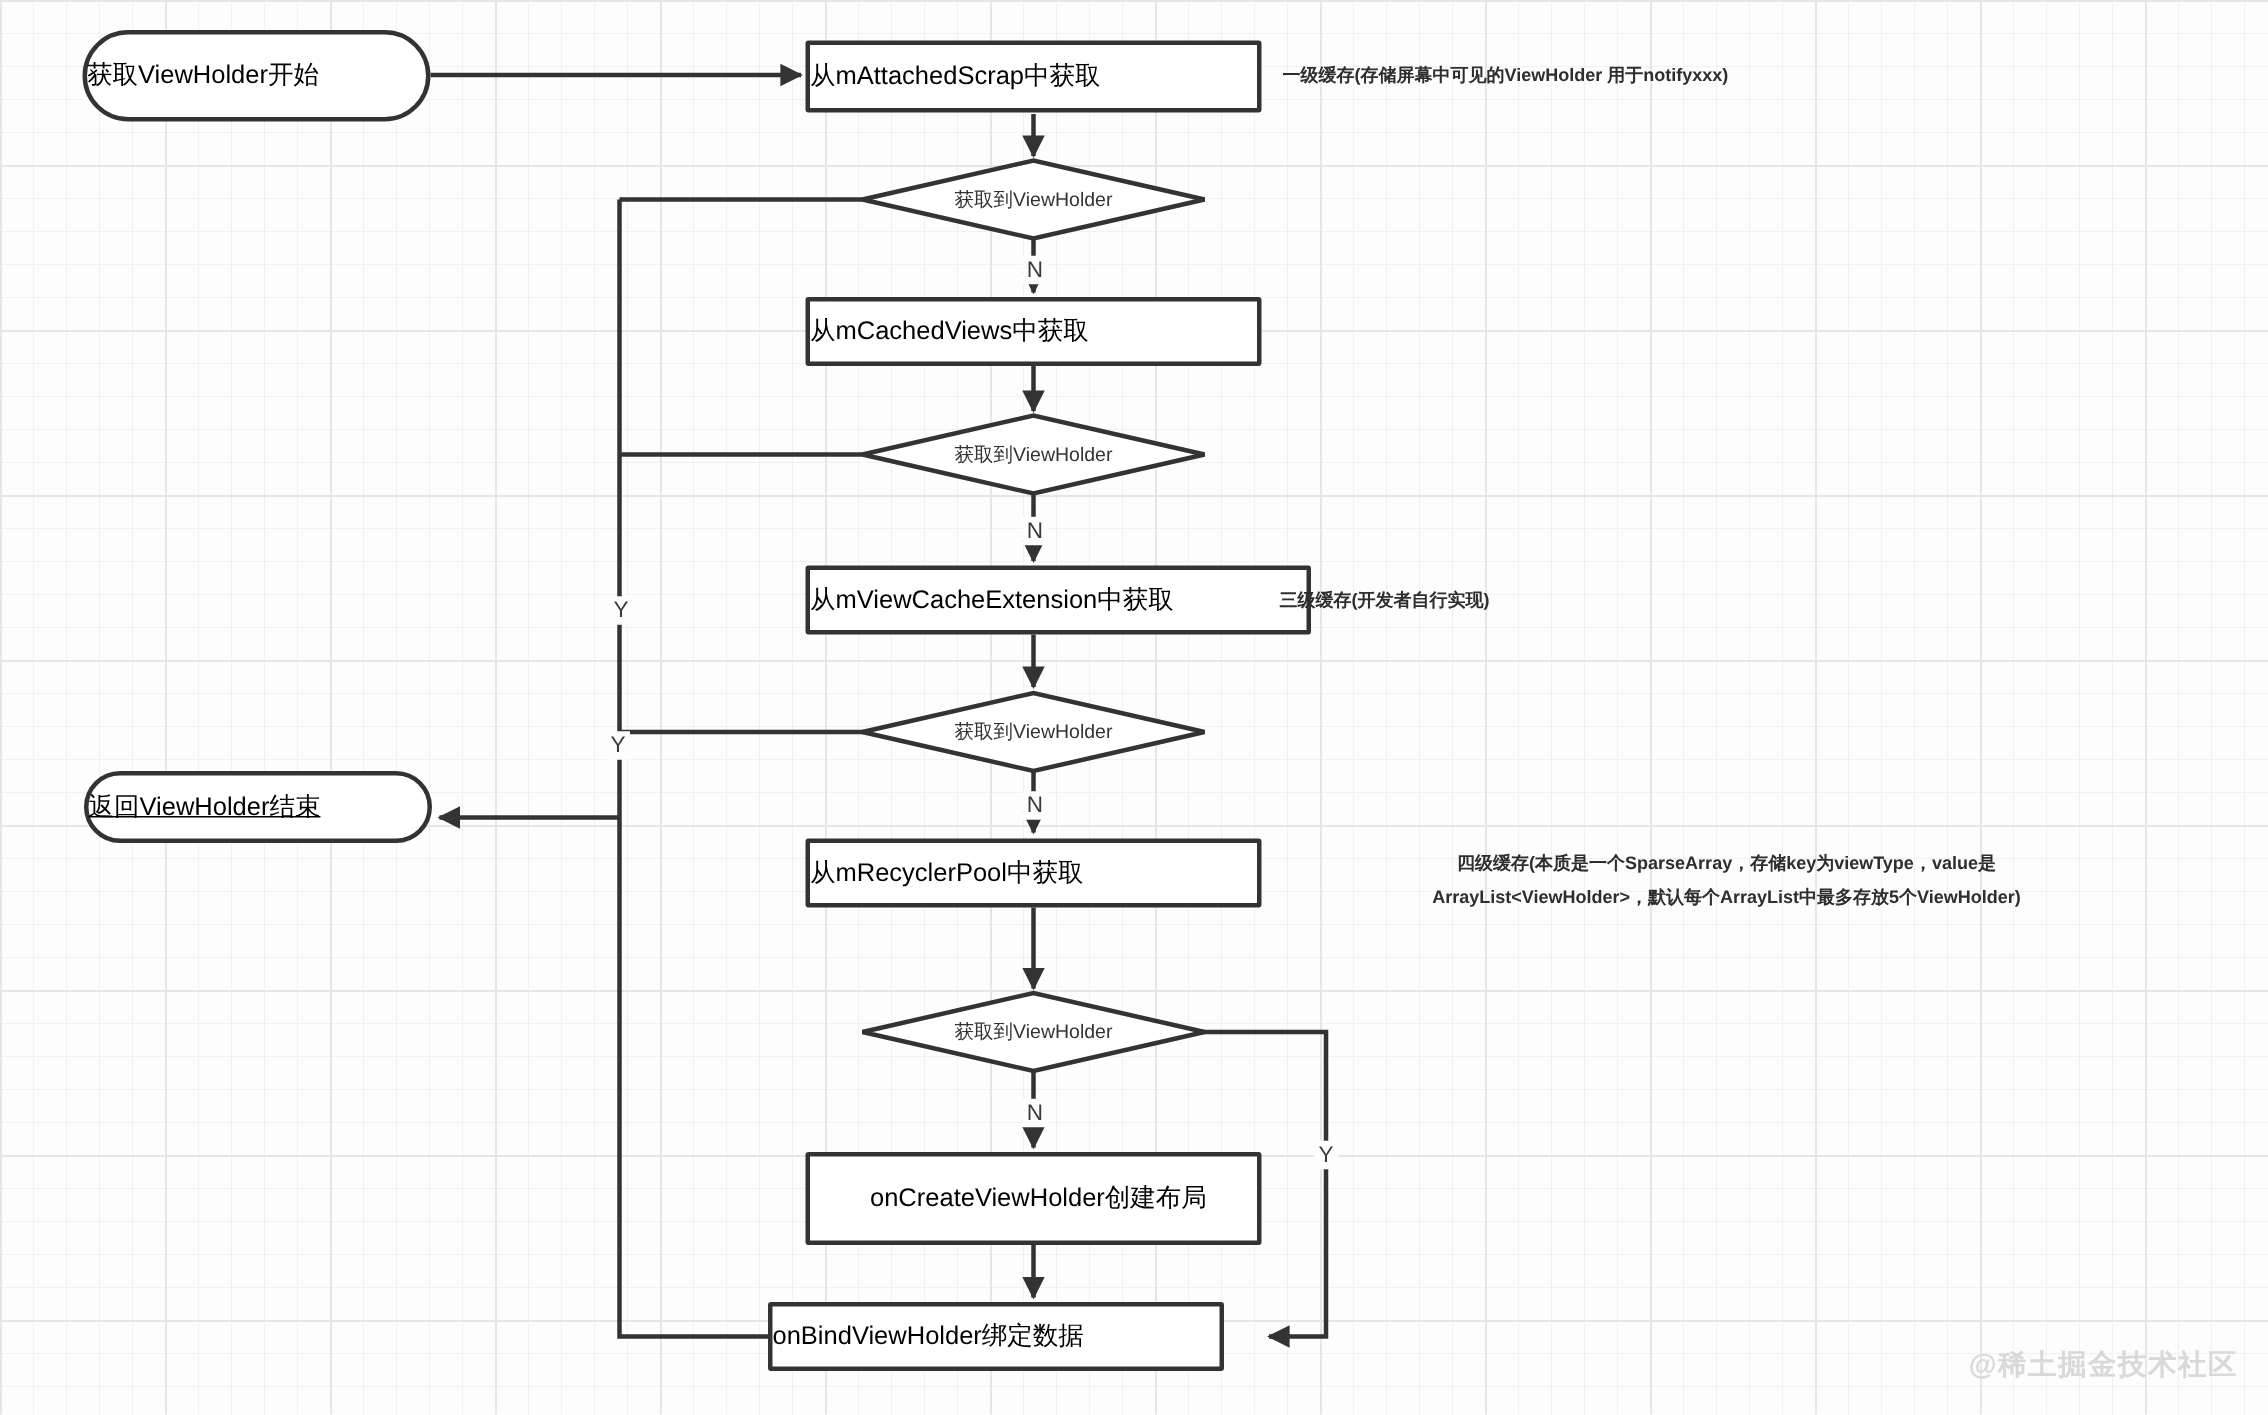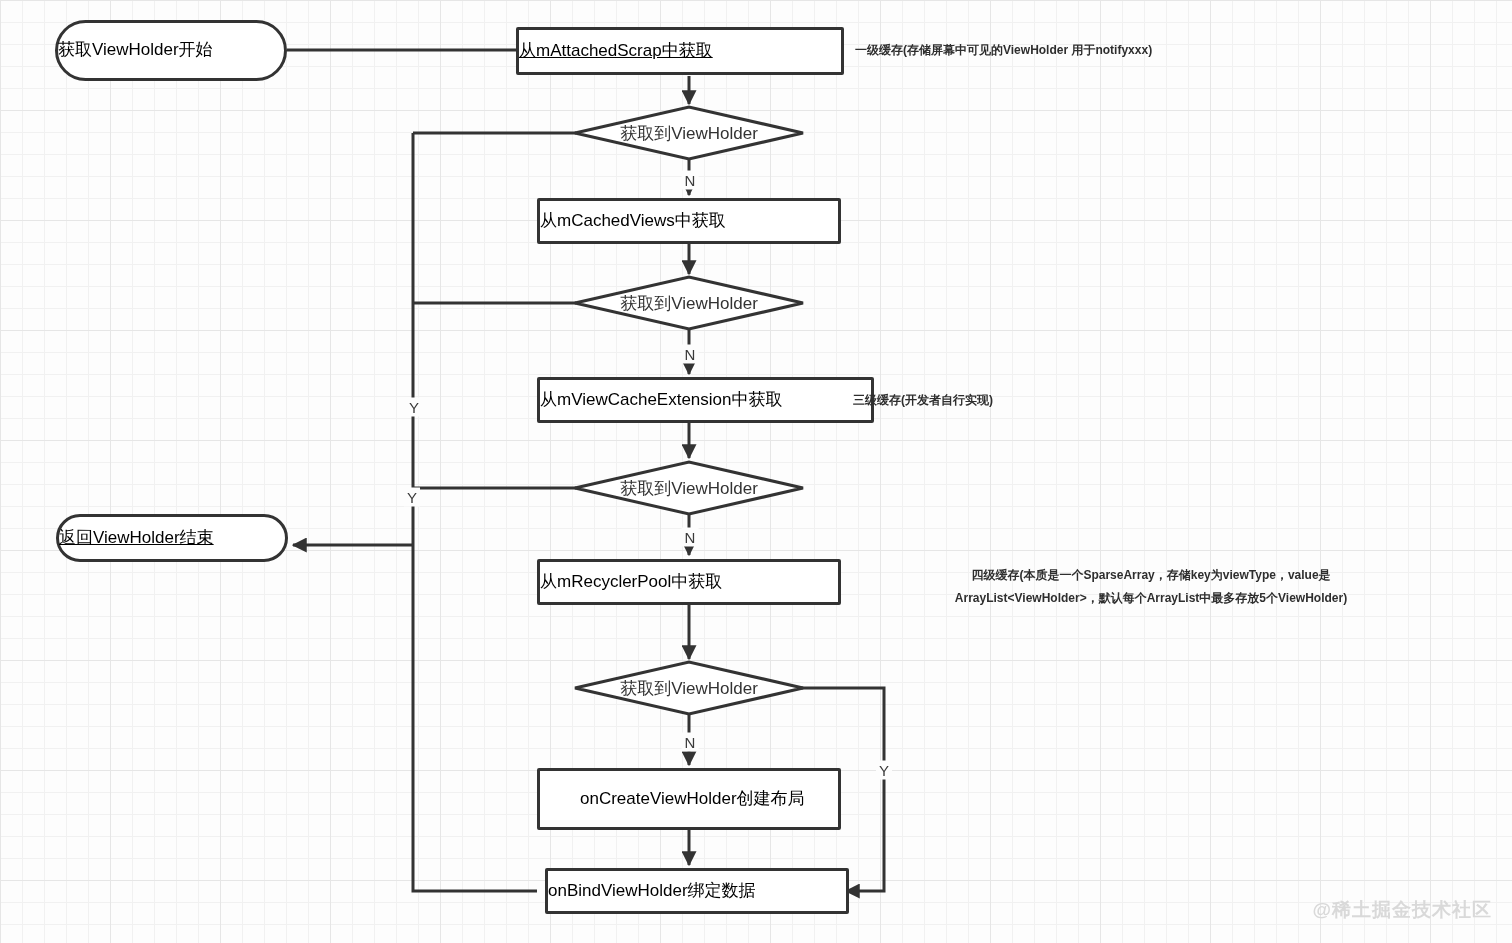--- a/index.html
+++ b/index.html
@@ -35,21 +35,21 @@
     line-height: 1.2;
     white-space: nowrap;
   }
   .stadium { border-radius: 32px; }
   .process { border-radius: 2px; }
 
   .diamond-label {
     position: absolute;
     z-index: 2;
     color: #333333;
-    font-size: 17px;
+    font-size: 13px;
     white-space: nowrap;
     transform: translate(-50%, -50%);
   }
 
   .edge-label {
     position: absolute;
     z-index: 3;
     transform: translate(-50%, -50%);
     background: #fdfdfd;
     color: #3a3a3a;
@@ -119,41 +119,41 @@
       <polygon points="575,303 689,277 803,303 689,329"></polygon>
       <polygon points="575,488 689,462 803,488 689,514"></polygon>
       <polygon points="575,688 689,662 803,688 689,714"></polygon>
     </g>
   </svg>
 
   <div class="node stadium" style="left:55px; top:20px; width:232px; height:61px;">
     <span>获取ViewHolder开始</span>
   </div>
 
-  <div class="node process" style="left:516px; top:27px; width:328px; height:48px;text-decoration:underline;">
+  <div class="node process" style="left:537px; top:27px; width:304px; height:48px;">
     <span>从mAttachedScrap中获取</span>
   </div>
 
   <div class="node process" style="left:537px; top:198px; width:304px; height:46px;">
     <span>从mCachedViews中获取</span>
   </div>
 
   <div class="node process" style="left:537px; top:377px; width:337px; height:46px;">
     <span>从mViewCacheExtension中获取</span>
   </div>
 
   <div class="node process" style="left:537px; top:559px; width:304px; height:46px;">
     <span>从mRecyclerPool中获取</span>
   </div>
 
   <div class="node process" style="left:537px; top:768px; width:304px; height:62px;padding-left:40px;">
     <span>onCreateViewHolder创建布局</span>
   </div>
 
-  <div class="node process" style="left:545px; top:868px; width:304px; height:46px;">
+  <div class="node process" style="left:512px; top:868px; width:304px; height:46px;">
     <span>onBindViewHolder绑定数据</span>
   </div>
 
   <div class="node stadium" style="left:56px; top:514px; width:232px; height:48px;text-decoration:underline;">
     <span>返回ViewHolder结束</span>
   </div>
 
   <div class="diamond-label" style="left:689px; top:133px;">获取到ViewHolder</div>
   <div class="diamond-label" style="left:689px; top:303px;">获取到ViewHolder</div>
   <div class="diamond-label" style="left:689px; top:488px;">获取到ViewHolder</div>

